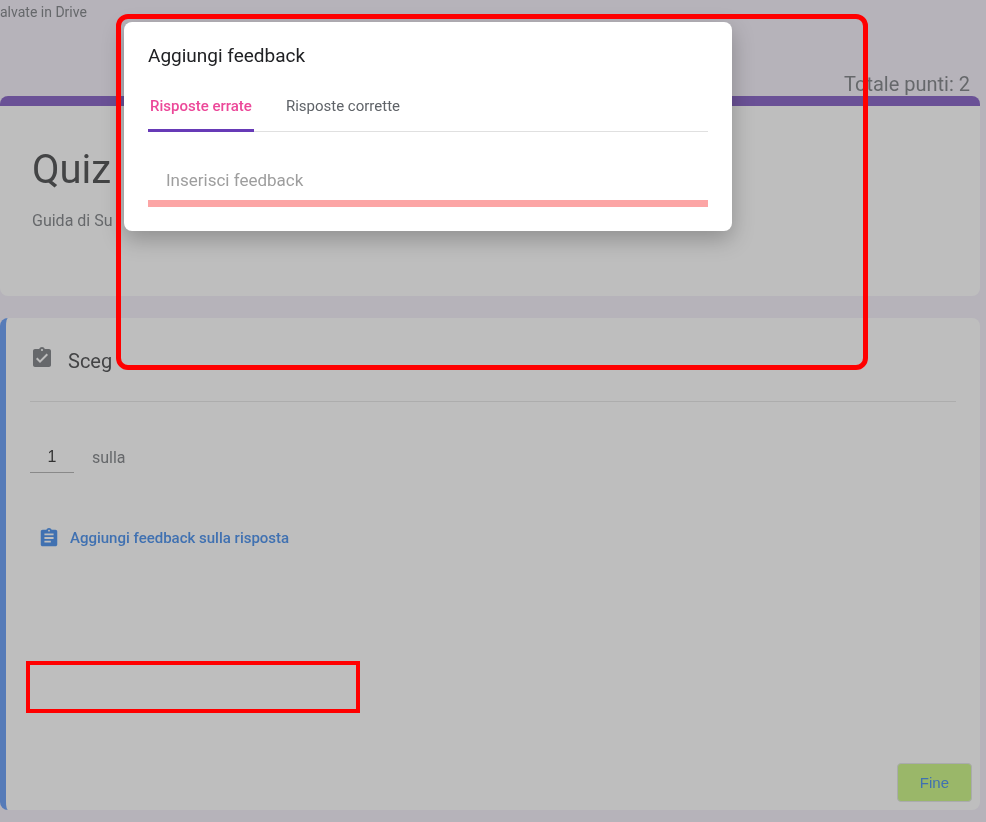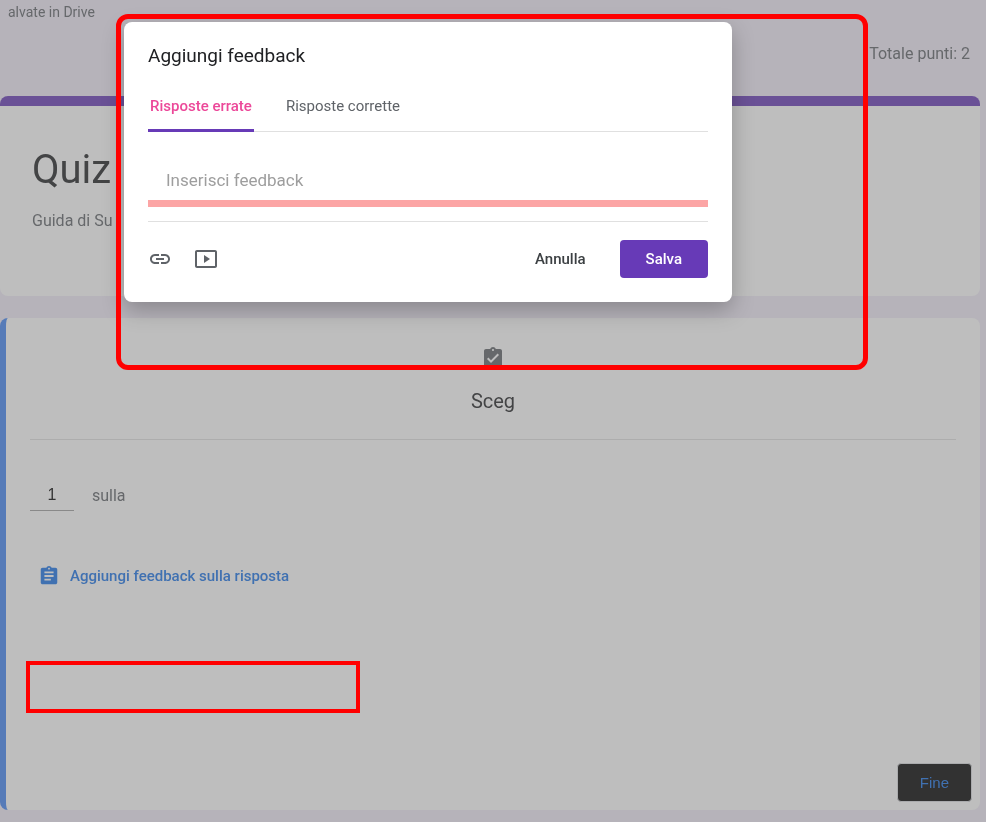--- a/index.html
+++ b/index.html
@@ -14,29 +14,29 @@
   }
   .scrim {
     position: absolute;
     inset: 0;
     background: rgba(110,110,110,0.45);
     z-index: 5;
   }
   
   .save-msg {
     position: absolute;
-    left: 8px; top: 0;
+    left: 0; top: 0;
     font-size: 14px;
     color: #5f6368;
     padding: 4px 0 10px 0;
   }
   .total-points {
     position: absolute;
-    right: 16px; top: 44px;
-    font-size: 16px;
+    right: 16px; top: 72px;
+    font-size: 20px;
     color: #5f6368;
   }
   .form-header {
     position: absolute;
     left: 0; right: 6px; top: 96px;
     height: 200px;
     background: #fff;
     border-top: 10px solid #673ab7;
     border-radius: 8px;
   }
@@ -62,21 +62,20 @@
   }
   .card-header {
     display: flex;
     align-items: center;
     gap: 14px;
     font-size: 20px;
     color: #202124;
     padding-bottom: 26px;
     border-bottom: 1px solid #e0e0e0;
     margin-bottom: 40px;
-    flex-direction: column;
   }
   .clipboard-check-icon svg { width: 24px; height: 24px; fill: #5f6368; }
   .q-row {
     display: flex;
     justify-content: space-between;
     align-items: flex-start;
     margin-bottom: 26px;
   }
   .question-text {
     font-size: 18px;
@@ -153,21 +152,21 @@
   }
   .highlight-add-fb {
     left: 26px; top: 661px; width: 334px; height: 52px;
   }
   .fine-btn {
     position: absolute;
     right: 8px;
     bottom: 8px;
     border: 1px solid #dadce0;
     border-radius: 4px;
-    background: #000000;
+    background: #bef264;
     color: #1a73e8;
     font-size: 15px;
     font-weight: 500;
     padding: 10px 22px;
     cursor: pointer;
   }
   
   .dialog-highlight {
     position: absolute;
     left: 116px; top: 14px;
@@ -300,29 +299,14 @@
 
 <div class="highlight-red highlight-add-fb"></div>
 
 <div class="dialog">
   <div class="dialog-title">Aggiungi feedback</div>
   <div class="tabs">
     <div class="tab active">Risposte errate</div>
     <div class="tab">Risposte corrette</div>
   </div>
   <input type="text" class="feedback-input" placeholder="Inserisci feedback" style="">
-  <div class="dialog-footer">
-    <span class="icon-btn">
-      <svg viewBox="0 0 24 24">
-          <path d="M3.9 12c0-1.71 1.39-3.1 3.1-3.1h4V7H7c-2.76 0-5 2.24-5 5s2.24 5 5 5h4v-1.9H7c-1.71 0-3.1-1.39-3.1-3.1zM8 13h8v-2H8v2zm9-6h-4v1.9h4c1.71 0 3.1 1.39 3.1 3.1s-1.39 3.1-3.1 3.1h-4V17h4c2.76 0 5-2.24 5-5s-2.24-5-5-5z"></path>
-        </svg>
-    </span>
-    <span class="icon-btn">
-      <svg viewBox="0 0 24 24">
-          <path d="M21 3H3c-1.1 0-2 .9-2 2v14c0 1.1.9 2 2 2h18c1.1 0 2-.9 2-2V5c0-1.1-.9-2-2-2zm0 16H3V5h18v14zM10 8v8l6-4-6-4z"></path>
-        </svg>
-    </span>
-    <span class="spacer"></span>
-    <button class="btn-text">Annulla</button>
-    <button class="btn-primary">Salva</button>
-  </div>
 </div>
 <div class="dialog-highlight"></div>
 
 </body></html>

